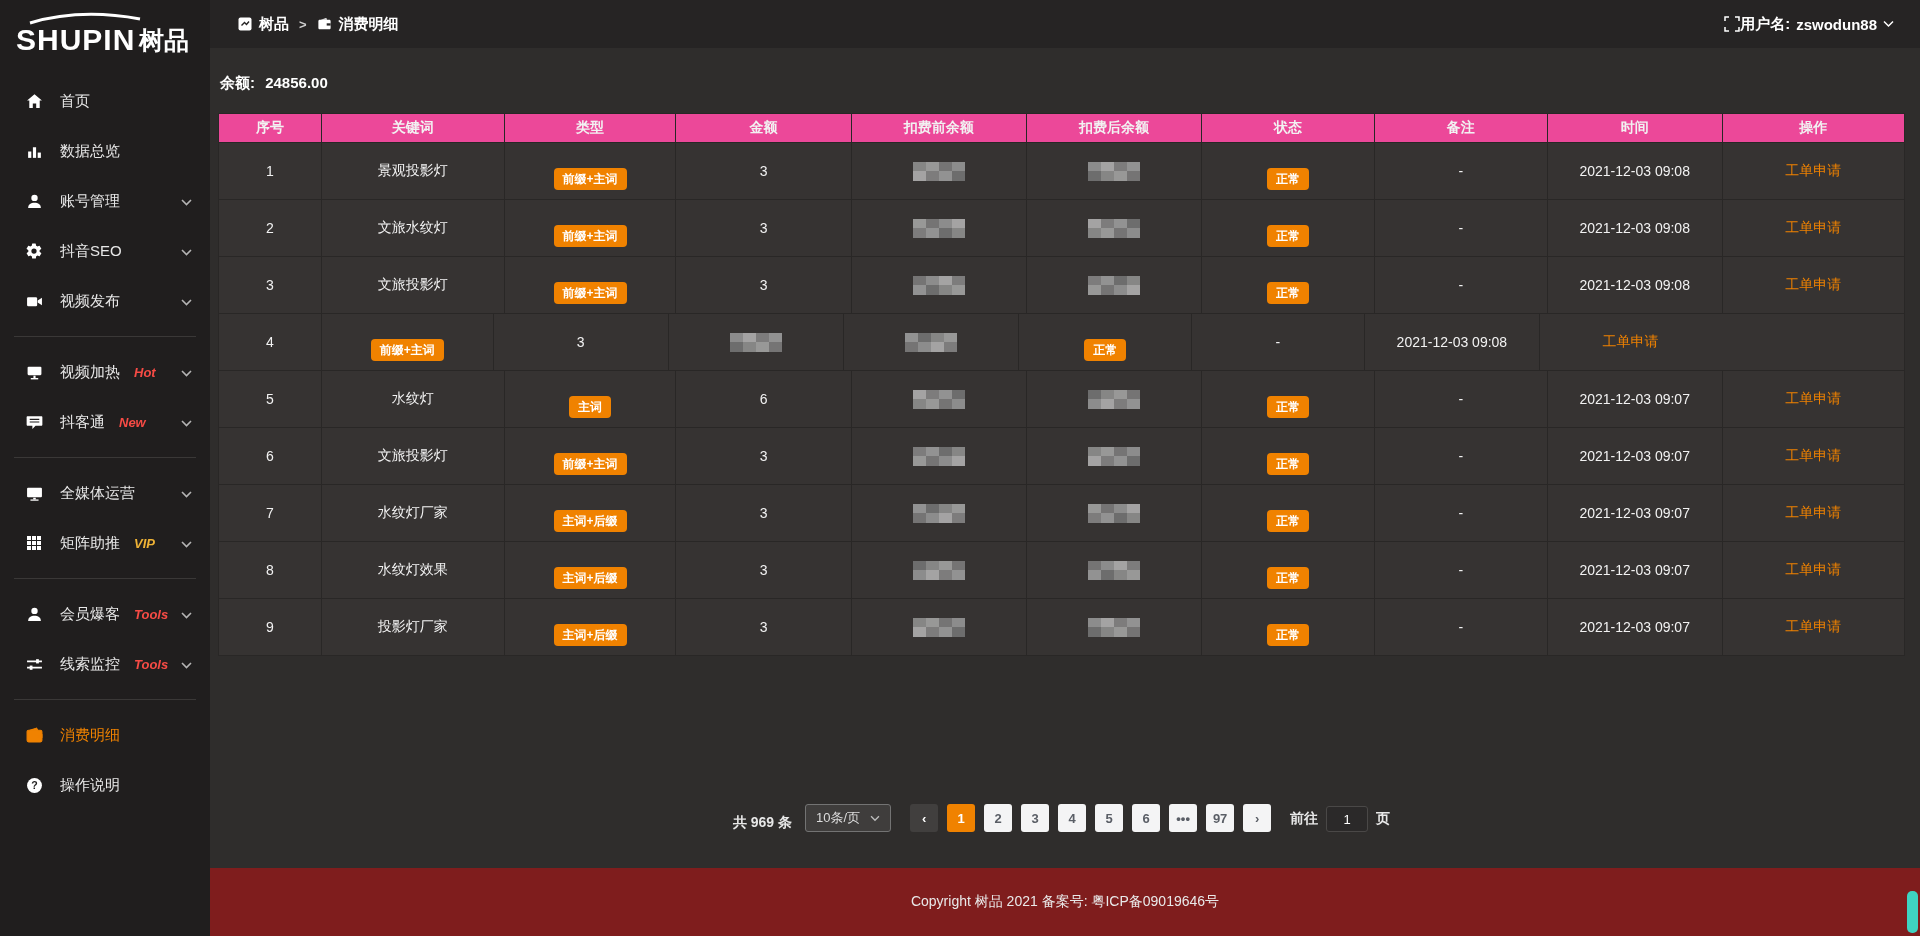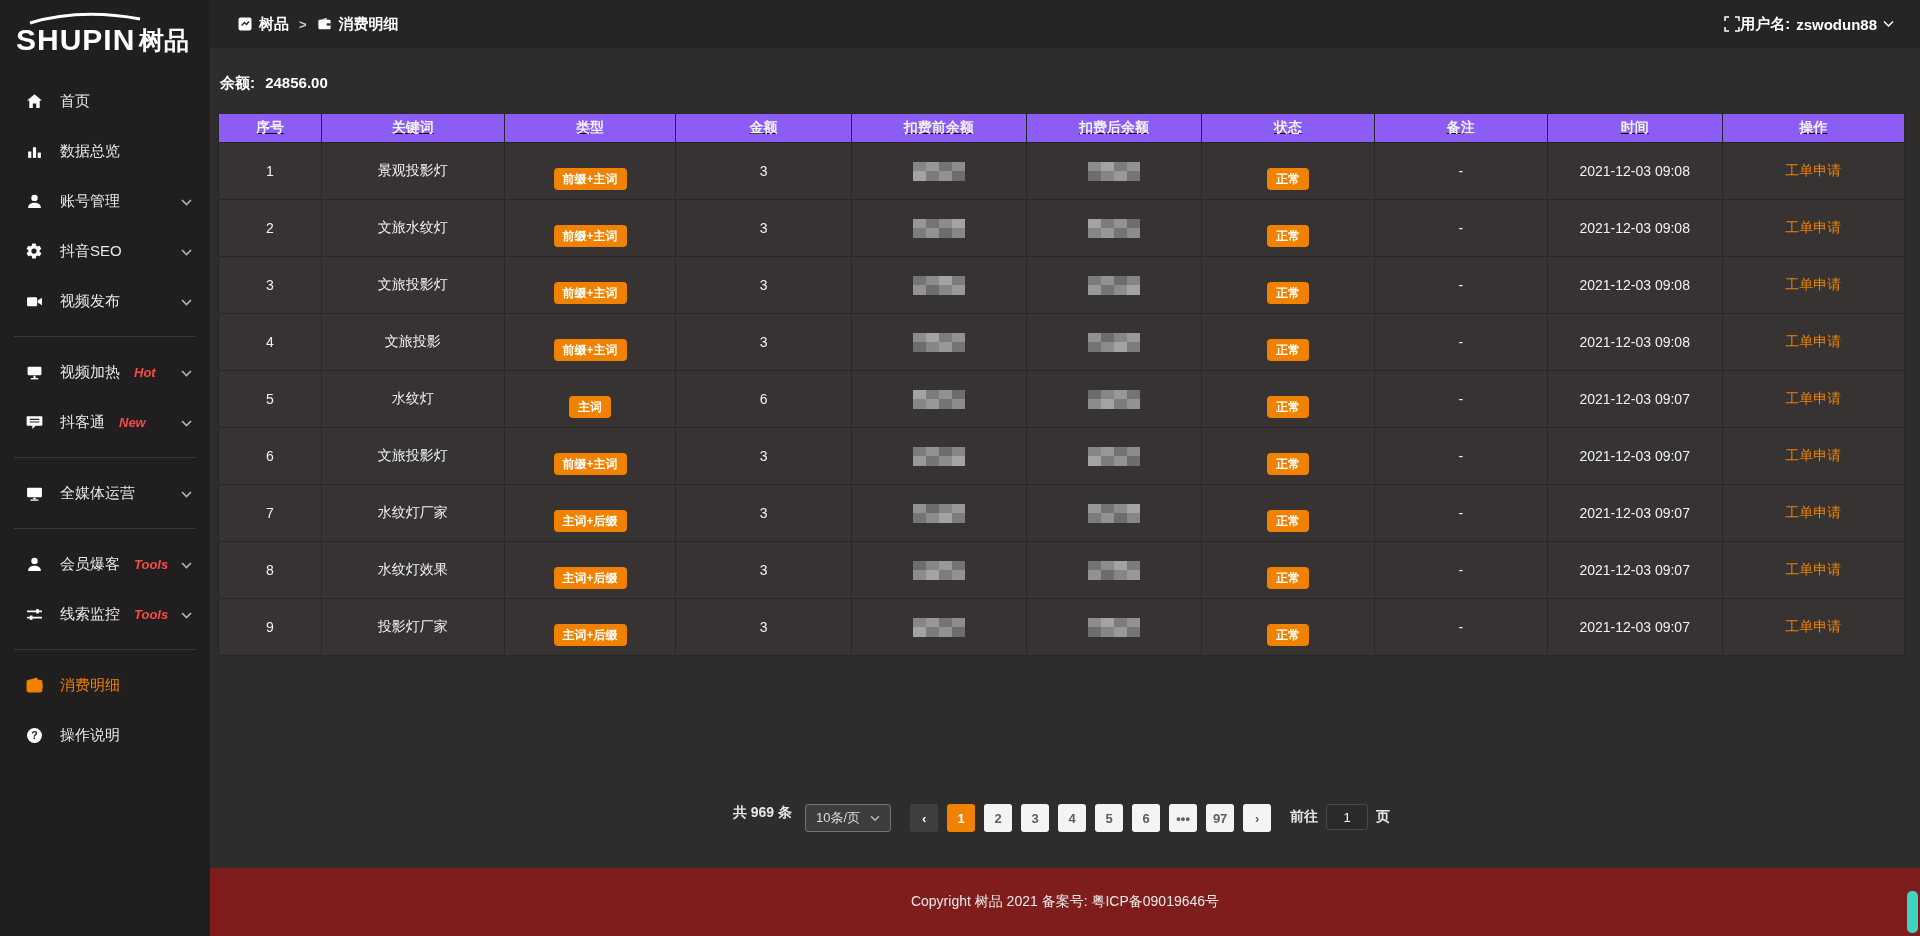--- a/index.html
+++ b/index.html
@@ -31,33 +31,33 @@
   .username{display:flex;align-items:center;gap:6px;cursor:pointer;font-weight:bold;}
   .fs-btn{cursor:pointer;display:flex;}
 
   .content{flex:1;padding:0 15px 0 8px;position:relative;}
   .balance{margin:26px 0 0 2px;color:#fff;font-size:15px;font-weight:bold;}
   .balance .v{margin-left:6px;}
 
   
   .table{margin-top:20px;border:1px solid #292726;border-bottom:none;}
   .tr{display:flex;background:#363332;border-bottom:1px solid #292726;}
-  .tr.head{background:#8b5cf6;text-decoration:underline;}
+  .tr.head{background:#ec4899;}
   .td{border-right:1px solid #292726;display:flex;align-items:center;justify-content:center;color:#f2f2f2;font-size:14px;min-height:56px;text-align:center;}
   .td:last-child{border-right:none;}
   .tr.head .td{min-height:28px;font-weight:bold;font-size:14px;}
   .c0{width:6.1%;}.c1{width:10.85%;}.c2{width:10.2%;}.c3{width:10.4%;}.c4{width:10.4%;}
   .c5{width:10.4%;}.c6{width:10.25%;}.c7{width:10.25%;}.c8{width:10.4%;}.c9{width:10.75%;}
   .badge{display:inline-block;background:#f08200;color:#fff;font-size:12px;font-weight:bold;padding:5px 9px;border-radius:4px;line-height:1;margin-top:15px;}
   .action-link{color:#f08200;cursor:pointer;}
   .mosaic{width:52px;height:19px;display:grid;grid-template-columns:repeat(4,1fr);grid-template-rows:repeat(2,1fr);filter:blur(.7px);opacity:.9;}
   .mosaic i{display:block;}
 
   
-  .pagination{margin-top:148px;display:flex;align-items:flex-start;justify-content:center;gap:9px;color:#e8e8e8;font-size:14px;font-weight:bold;}
+  .pagination{margin-top:148px;display:flex;align-items:flex-end;justify-content:center;gap:9px;color:#e8e8e8;font-size:14px;font-weight:bold;}
   .pg-total{margin-right:4px;}
   .pg-size{height:28px;background:#3f3d3c;border:1px solid #737373;border-radius:3px;display:flex;align-items:center;gap:10px;padding:0 10px;cursor:pointer;color:#dcdcdc;font-weight:normal;font-size:13px;margin-right:10px;}
   .pg-btn{min-width:28px;height:28px;padding:0 4px;border-radius:3px;background:#f4f4f5;color:#5a5e66;display:flex;align-items:center;justify-content:center;font-size:13px;font-weight:bold;cursor:pointer;}
   .pg-btn.prev{background:#413f3e;color:#fff;}
   .pg-btn.active{background:#f08200;color:#fff;}
   .pg-goto{margin-left:10px;display:flex;align-items:center;gap:8px;font-weight:bold;}
   .pg-input{width:42px;height:26px;background:#2b2929;border:1px solid #4a4847;border-radius:3px;color:#fff;text-align:center;font-size:13px;font-family:inherit;}
 
   
   .footer{flex:0 0 68px;background:#7f1d1d;display:flex;align-items:center;justify-content:center;color:#e9e9e9;font-size:14px;}
@@ -179,20 +179,42 @@
         <span class="ic">
             <svg width="17" height="17" viewBox="0 0 16 16">
               <g fill="#fff">
                 <rect x="1" y="2.5" width="14" height="9" rx="1"></rect>
                 <rect x="6.8" y="12" width="2.4" height="1.6"></rect>
                 <rect x="4.2" y="13.6" width="7.6" height="1.2"></rect>
               </g>
             </svg>
           </span>
         <span>全媒体运营</span>
+        <span class="chev"><svg width="11" height="8" viewBox="0 0 11 8">
+              <path d="M1 1.5l4.5 4.5L10 1.5" stroke="#cfcfcf" stroke-width="1.6" fill="none"></path>
+            </svg></span>
+      </div>
+      <div class="nav-item">
+        <span class="ic">
+            <svg width="16" height="16" viewBox="0 0 16 16">
+              <g fill="#fff">
+                <rect x="1" y="1" width="4" height="4"></rect>
+                <rect x="6" y="1" width="4" height="4"></rect>
+                <rect x="11" y="1" width="4" height="4"></rect>
+                <rect x="1" y="6" width="4" height="4"></rect>
+                <rect x="6" y="6" width="4" height="4"></rect>
+                <rect x="11" y="6" width="4" height="4"></rect>
+                <rect x="1" y="11" width="4" height="4"></rect>
+                <rect x="6" y="11" width="4" height="4"></rect>
+                <rect x="11" y="11" width="4" height="4"></rect>
+              </g>
+            </svg>
+          </span>
+        <span>矩阵助推</span>
+        <span class="tag tag-gold">VIP</span>
         <span class="chev"><svg width="11" height="8" viewBox="0 0 11 8">
               <path d="M1 1.5l4.5 4.5L10 1.5" stroke="#cfcfcf" stroke-width="1.6" fill="none"></path>
             </svg></span>
       </div>
 
       <div class="nav-divider"></div>
 
       <div class="nav-item">
         <span class="ic">
             <svg width="17" height="17" viewBox="0 0 16 16">
@@ -430,21 +452,20 @@
               </div>
           <div class="td c7">-</div>
           <div class="td c8">2021-12-03 09:08</div>
           <div class="td c9">
                 <span class="action-link">工单申请</span>
               </div>
         </div>
 
         <div class="tr">
           <div class="td c0">4</div>
-          <div class="td c1">文旅投影</div>
           <div class="td c2">
                 <span class="badge">前缀+主词</span>
               </div>
           <div class="td c3">3</div>
           <div class="td c4">
                 <span class="mosaic">
                   <i style="background: rgb(150, 150, 150);"></i>
                   <i style="background: rgb(176, 176, 176);"></i>
                   <i style="background: rgb(133, 133, 133);"></i>
                   <i style="background: rgb(157, 157, 157);"></i>

